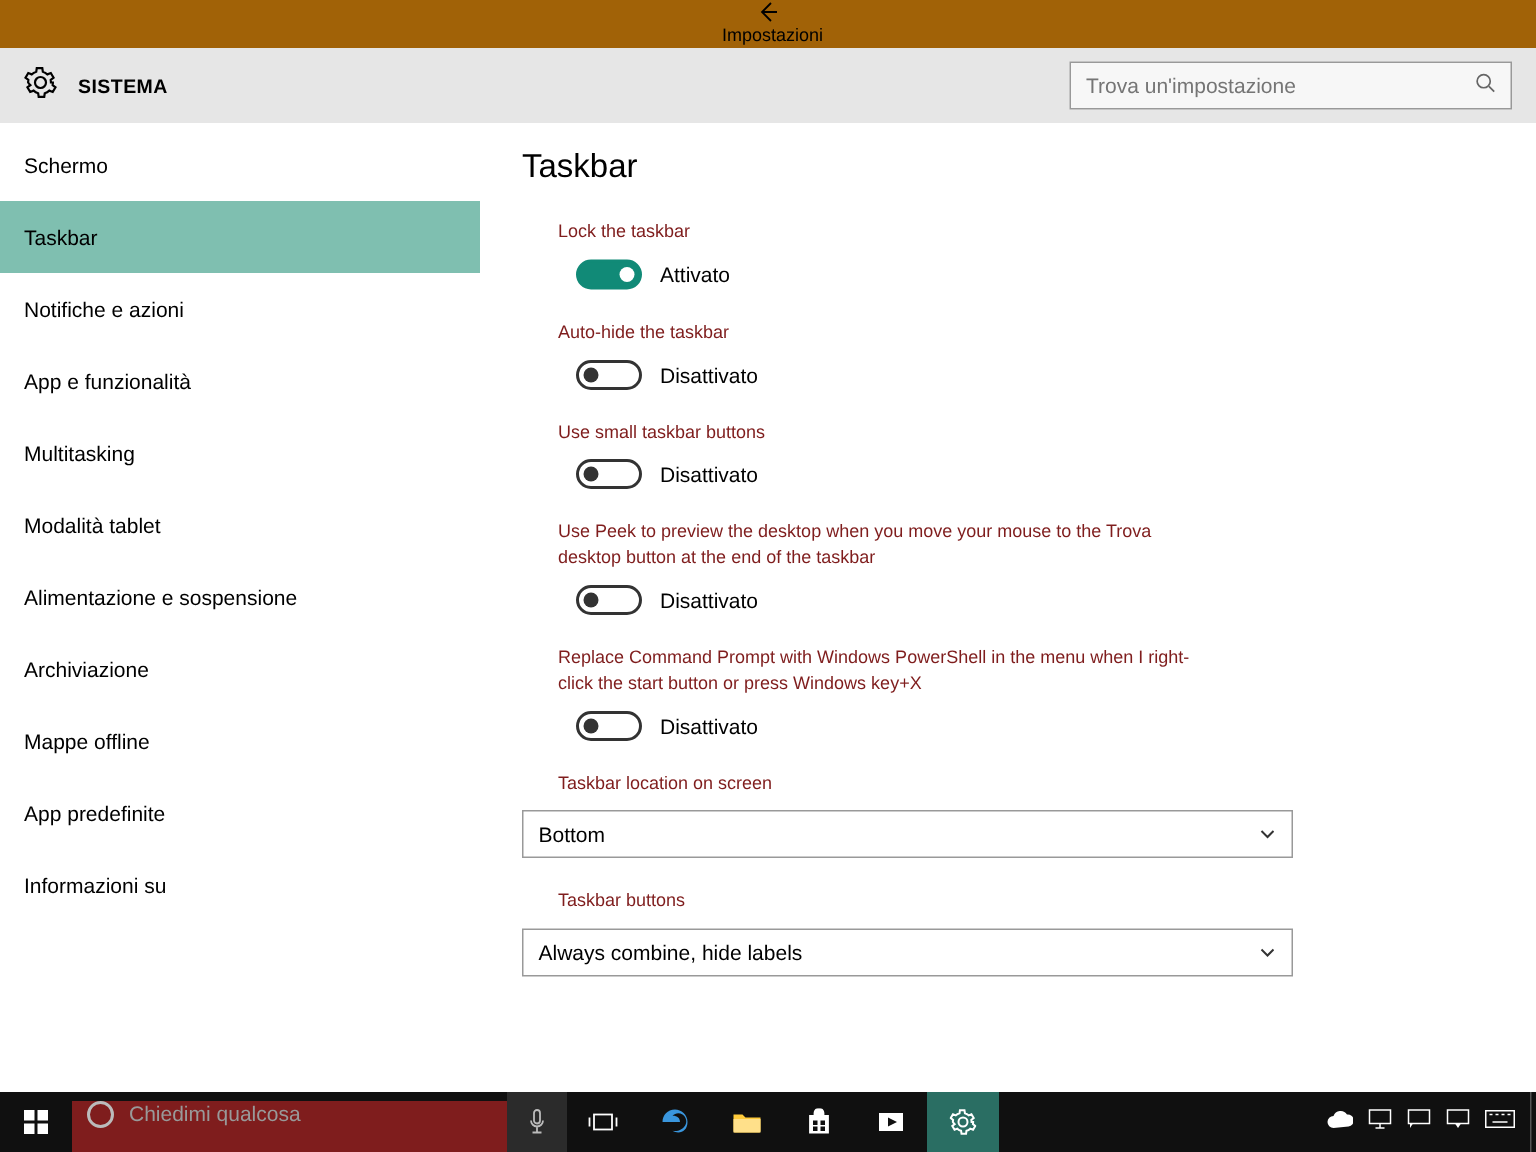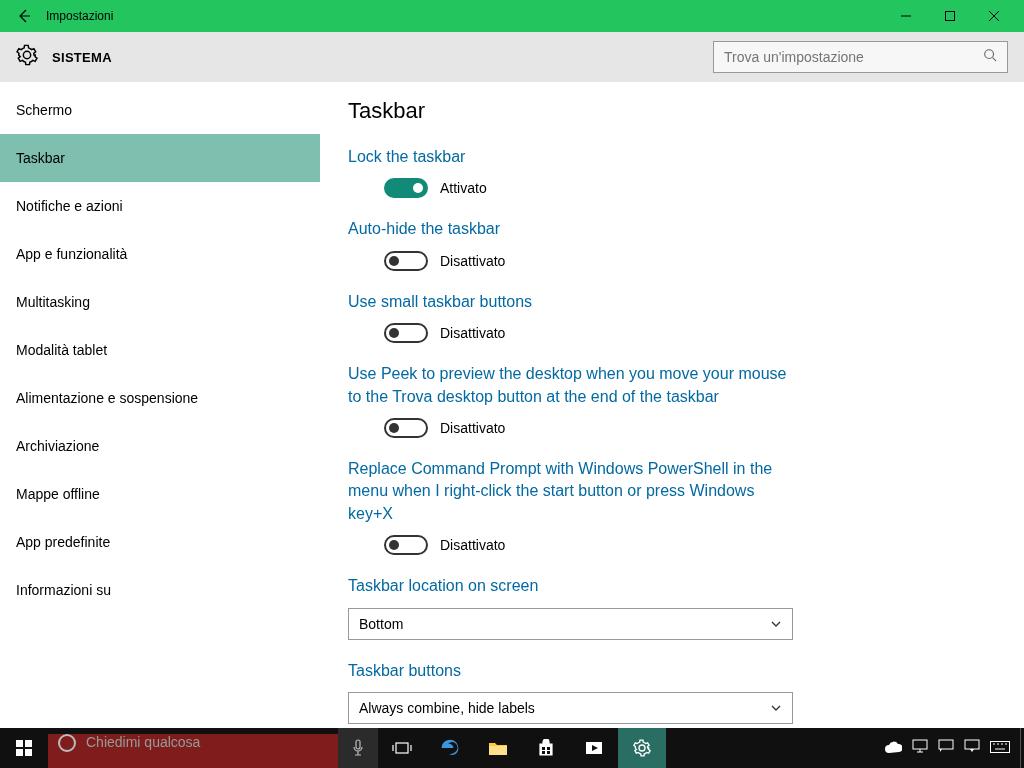--- a/index.html
+++ b/index.html
@@ -1,21 +1,21 @@
 <!DOCTYPE html>
 <html><head>
 <meta charset="utf-8">
 <style>
 * { margin: 0; padding: 0; box-sizing: border-box; font-family: "Segoe UI", Tahoma, sans-serif; }
 html, body { width: 1024px; height: 768px; overflow: hidden; background: #fff; }
 
 .window { width: 1024px; height: 728px; display: flex; flex-direction: column; }
 
 
-.titlebar { height: 32px; background: #22c55e; display: flex; align-items: center; padding: 0 8px; }
+.titlebar { height: 32px; background: #a16207; display: flex; align-items: center; padding: 0 8px; flex-direction: column; }
 .titlebar .back { width: 32px; height: 32px; display: flex; align-items: center; justify-content: center; cursor: pointer; }
 .titlebar .title { font-size: 12px; color: #000; margin-left: 6px; }
 .titlebar .spacer { flex: 1; }
 .titlebar .winbtn { width: 44px; height: 32px; display: flex; align-items: center; justify-content: center; cursor: pointer; }
 .titlebar .winbtn svg { width: 10px; height: 10px; }
 
 
 .headerrow { height: 50px; background: #e6e6e6; display: flex; align-items: center; padding: 0 16px; }
 .headerrow .gear { margin-right: 14px; }
 .headerrow .section { font-weight: 600; font-size: 13px; letter-spacing: 0.3px; }
@@ -26,31 +26,31 @@
 
 
 .body { flex: 1; display: flex; overflow: hidden; }
 .sidebar { width: 320px; background: #fff; padding-top: 4px; }
 .sidebar .item { height: 48px; display: flex; align-items: center; padding: 0 16px; font-size: 14px; color: #000; cursor: pointer; }
 .sidebar .item.active { background: #7fbfb0; }
 
 .main { flex: 1; padding: 16px 28px; overflow-y: auto; }
 .main h1 { font-size: 22px; font-weight: 400; margin-bottom: 22px; }
 .setting { margin-bottom: 20px; }
-.setting .label { font-size: 16px; color: #0369a1; margin-bottom: 10px; max-width: 440px; line-height: 1.4; }
+.setting .label { font-size: 12px; color: #7f1d1d; margin-bottom: 10px; max-width: 440px; line-height: 1.4; margin-left: 24px; }
 
 .toggle-row { display: flex; align-items: center; gap: 12px; margin-left: 36px; }
 .toggle { width: 44px; height: 20px; border-radius: 10px; position: relative; cursor: pointer; }
 .toggle.off { background: #fff; border: 2px solid #333; }
 .toggle.off .knob { width: 10px; height: 10px; border-radius: 50%; background: #333; position: absolute; top: 3px; left: 3px; }
 .toggle.on { background: #118a77; border: 2px solid #118a77; }
 .toggle.on .knob { width: 10px; height: 10px; border-radius: 50%; background: #fff; position: absolute; top: 3px; right: 3px; }
 .toggle-row .state { font-size: 14px; }
 
-.dropdown { width: 445px; height: 32px; border: 1px solid #999; display: flex; align-items: center; justify-content: space-between; padding: 0 10px; font-size: 14px; cursor: pointer; margin-top: 6px; }
+.dropdown { width: 514px; height: 32px; border: 1px solid #999; display: flex; align-items: center; justify-content: space-between; padding: 0 10px; font-size: 14px; cursor: pointer; margin-top: 6px; }
 .dropdown svg { width: 12px; height: 12px; }
 
 
 .taskbar { height: 40px; background: #101010; display: flex; align-items: center; color: #fff; }
 .taskbar .tb-btn { width: 48px; height: 40px; display: flex; align-items: center; justify-content: center; cursor: pointer; }
 .taskbar .tb-btn.active { background: #2a6e63; }
 .taskbar .cortana { flex: 0 0 290px; height: 40px; background: #7f1d1d; display: flex; padding: 0 10px; gap: 10px; cursor: text; margin-top: 12px; }
 .taskbar .cortana .ring { width: 18px; height: 18px; border: 2px solid #bbb; border-radius: 50%; }
 .taskbar .cortana .ctext { color: #999; font-size: 14px; }
 .taskbar .mic { width: 40px; height: 40px; background: #2b2b2b; display: flex; align-items: center; justify-content: center; cursor: pointer; }

